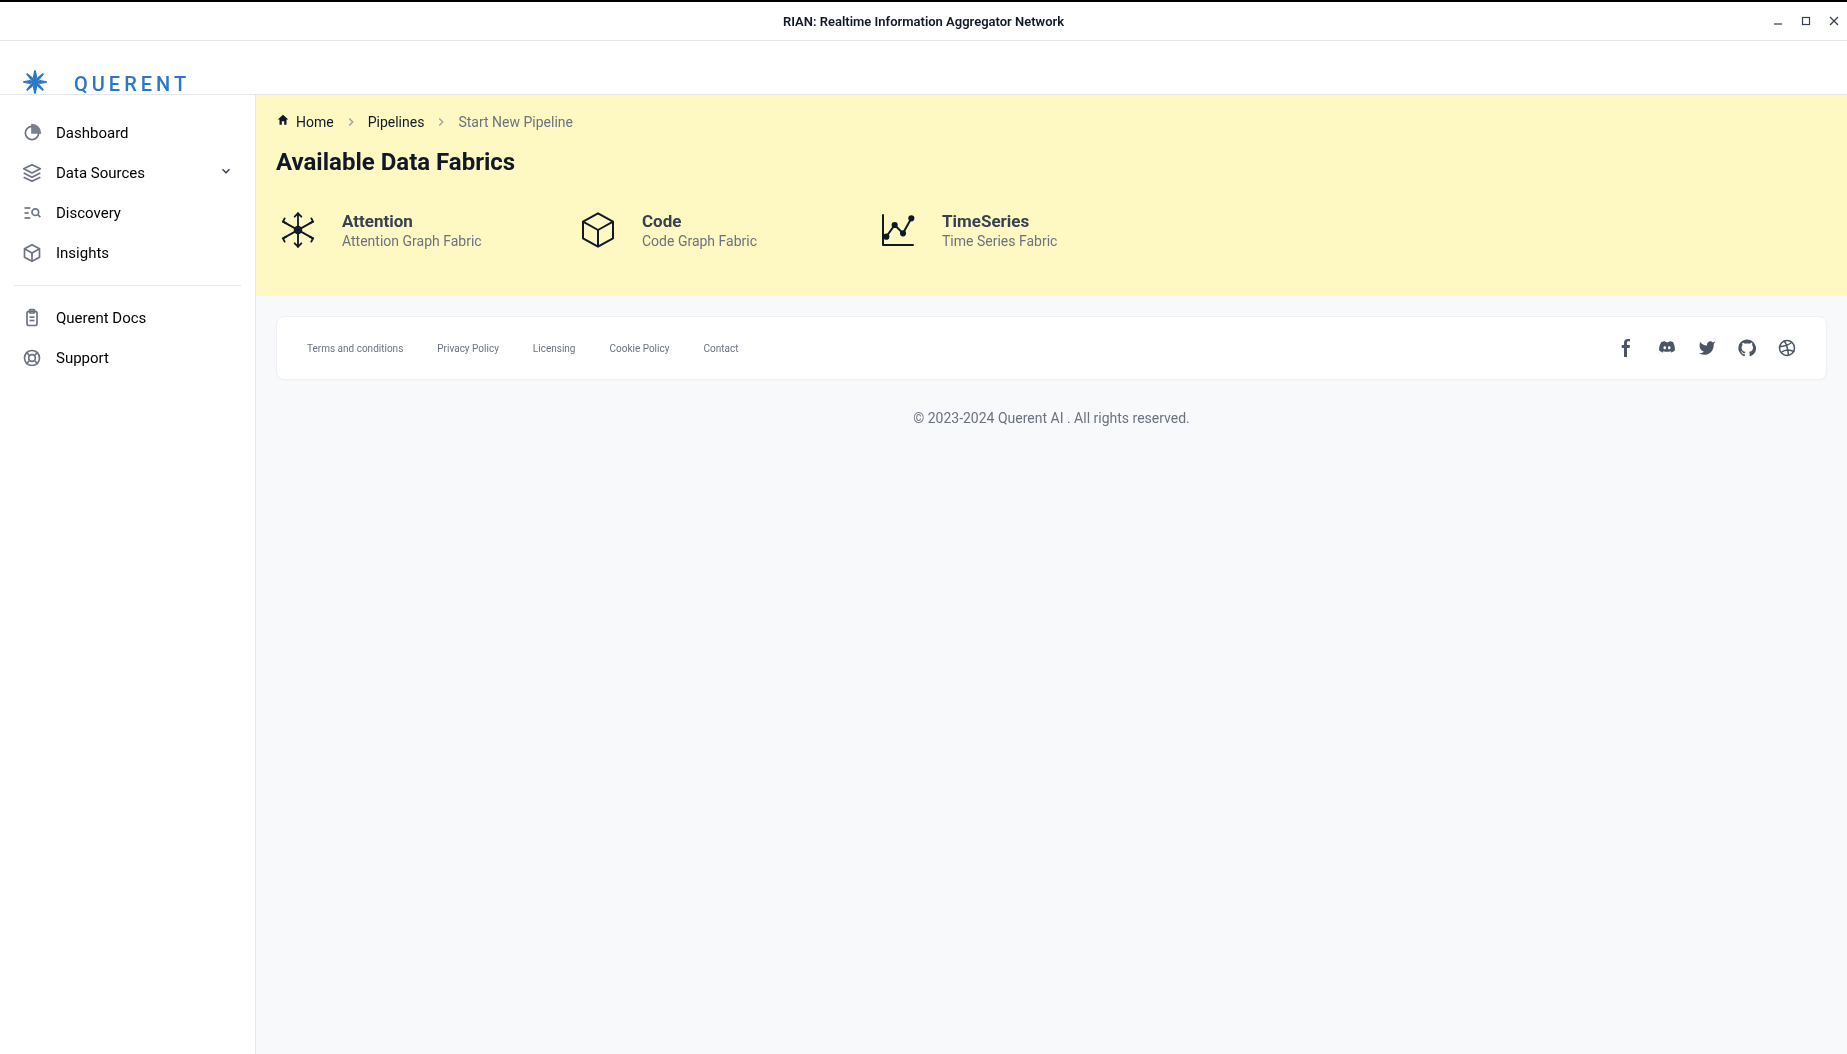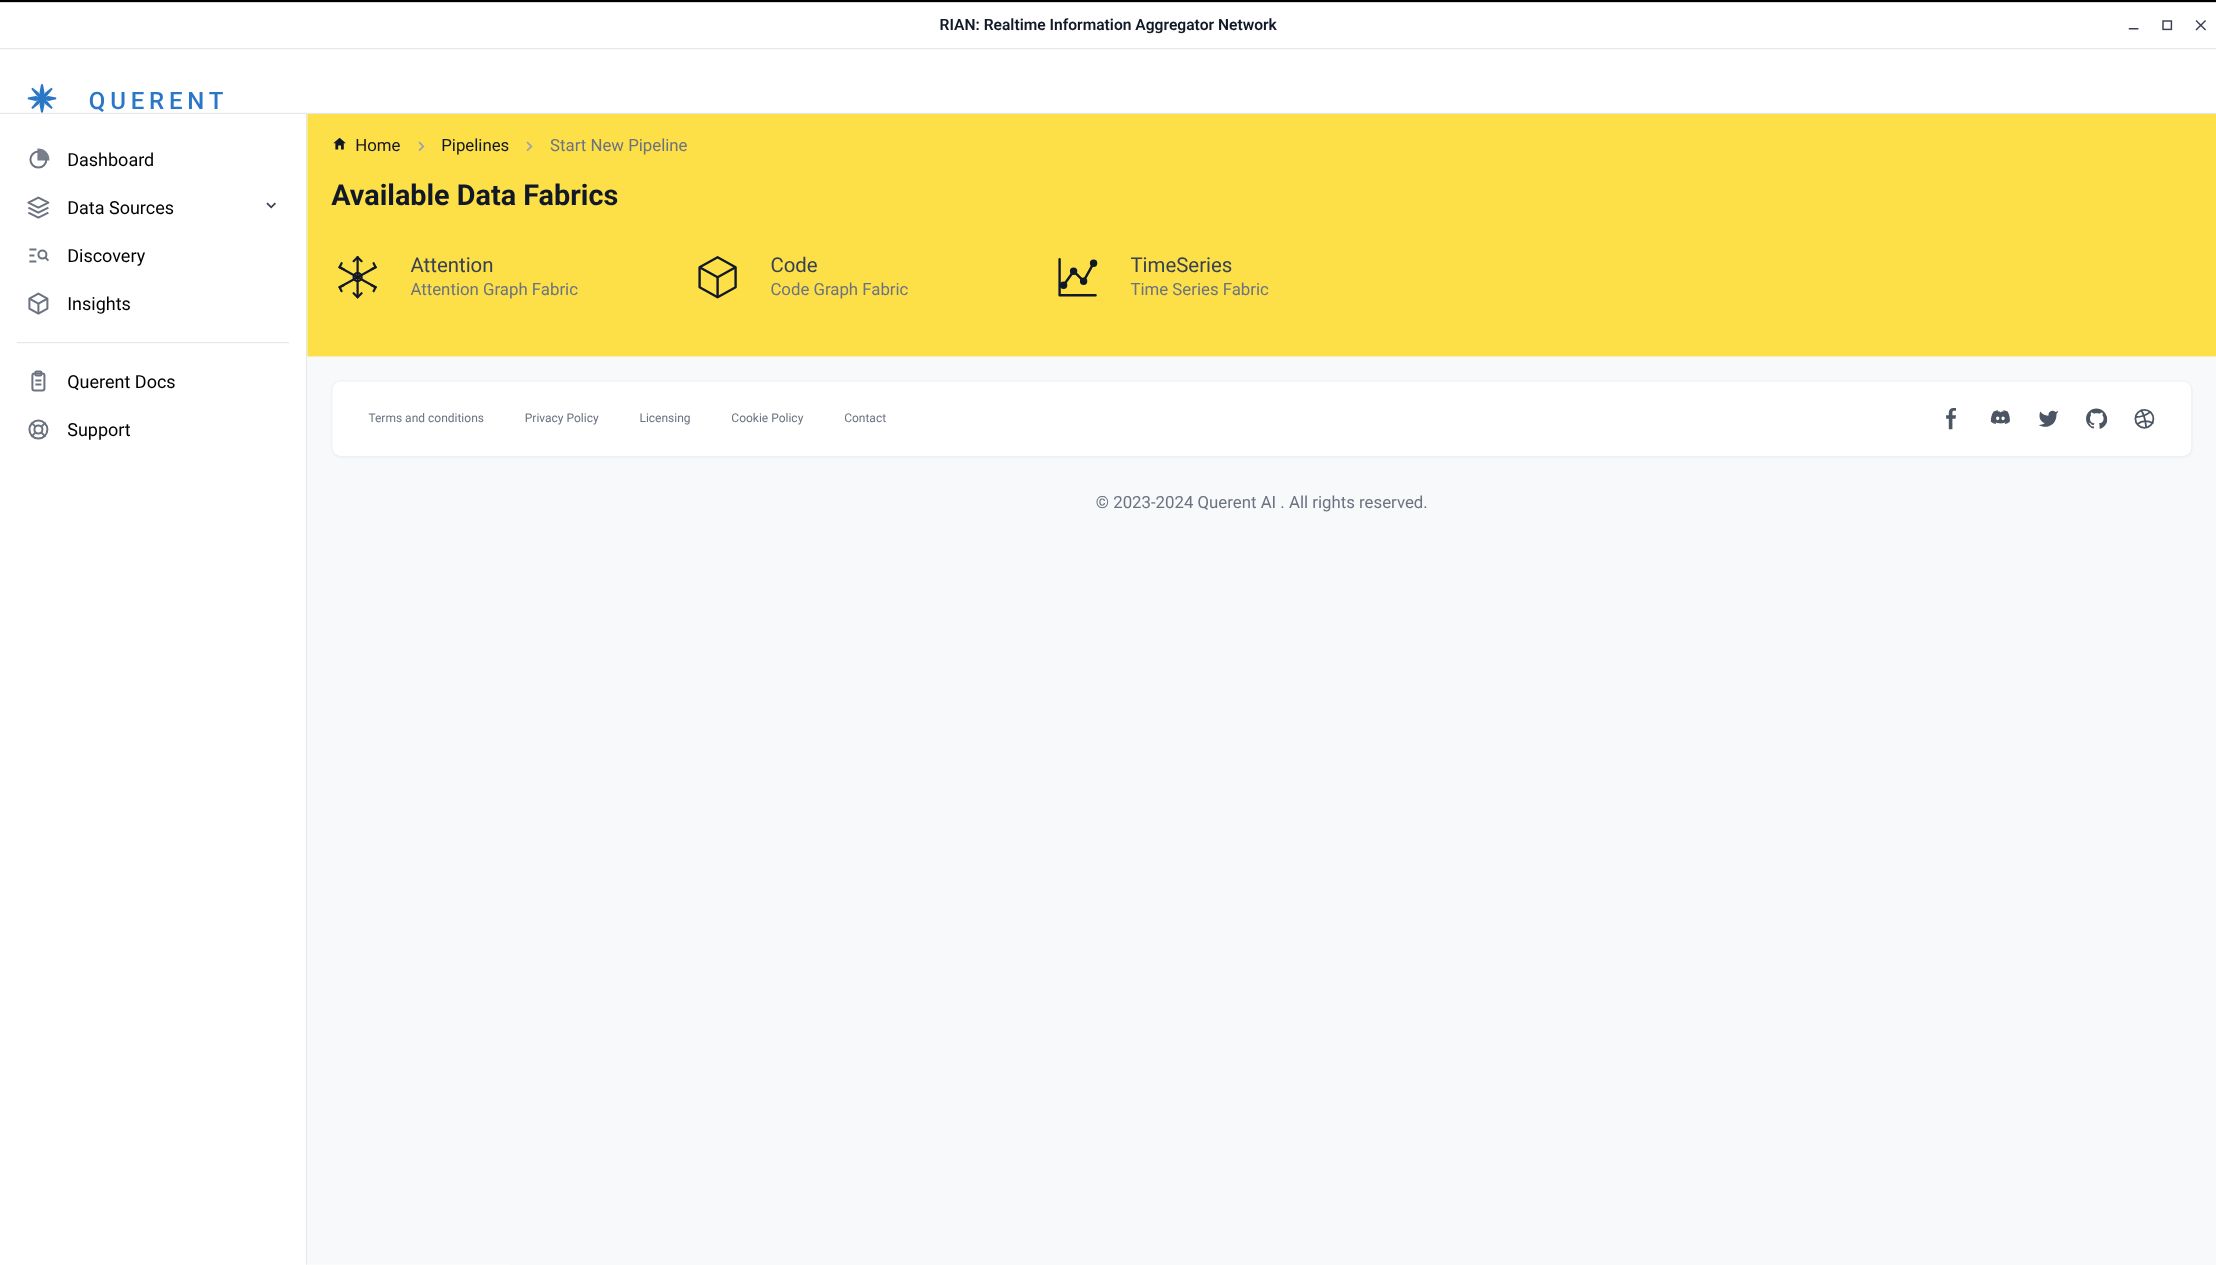--- a/index.html
+++ b/index.html
@@ -117,21 +117,21 @@
 
   
   .content {
     flex: 1;
     background: #f8f9fb;
     overflow-y: auto;
     padding: 0;
   }
   .content-inner {
     padding: 18px 20px 0 20px;
-    background: #fde047;
+    background: #fef9c3;
   }
 
   
   .breadcrumb {
     display: flex;
     align-items: center;
     gap: 10px;
     font-size: 14px;
     color: #111827;
     margin-bottom: 18px;
@@ -171,21 +171,21 @@
     width: 44px;
     height: 44px;
     display: flex;
     align-items: center;
     justify-content: center;
     color: #111827;
   }
   .fabric-icon svg { width: 40px; height: 40px; }
   .fabric-title {
     font-size: 17px;
-    font-weight: 400;
+    font-weight: 700;
     color: #374151;
     margin-bottom: 2px;
   }
   .fabric-sub {
     font-size: 14px;
     color: #6b7280;
   }
 
   
   .footer-band {

